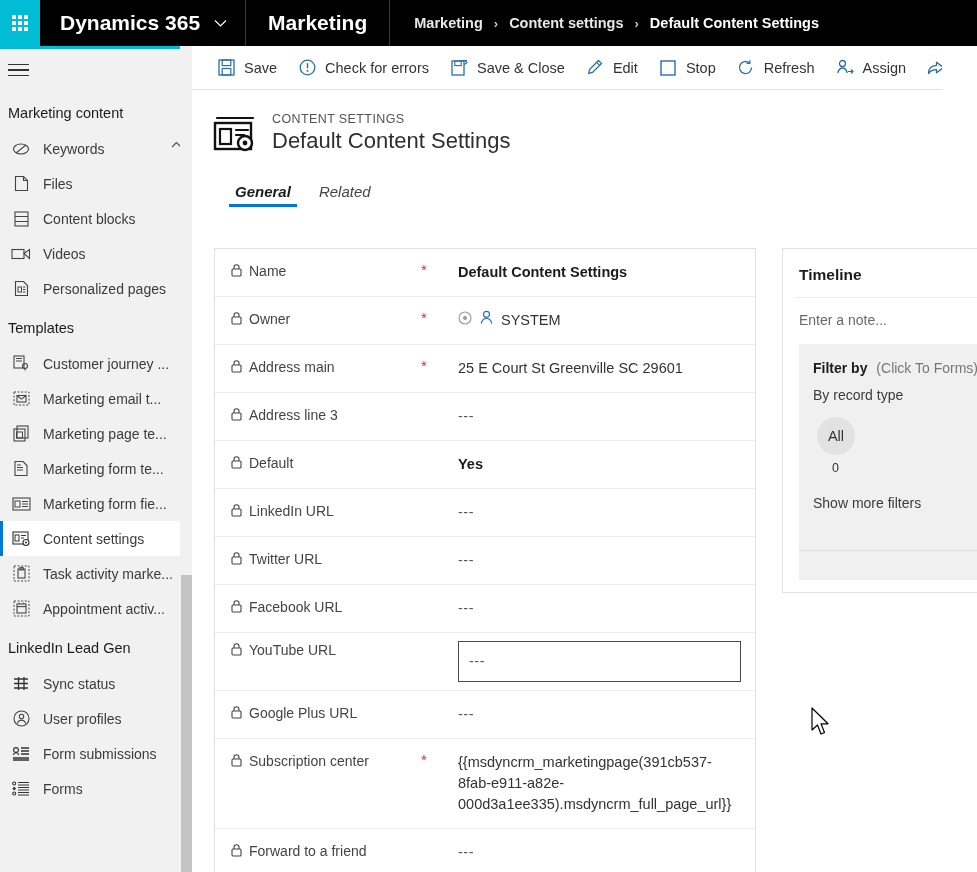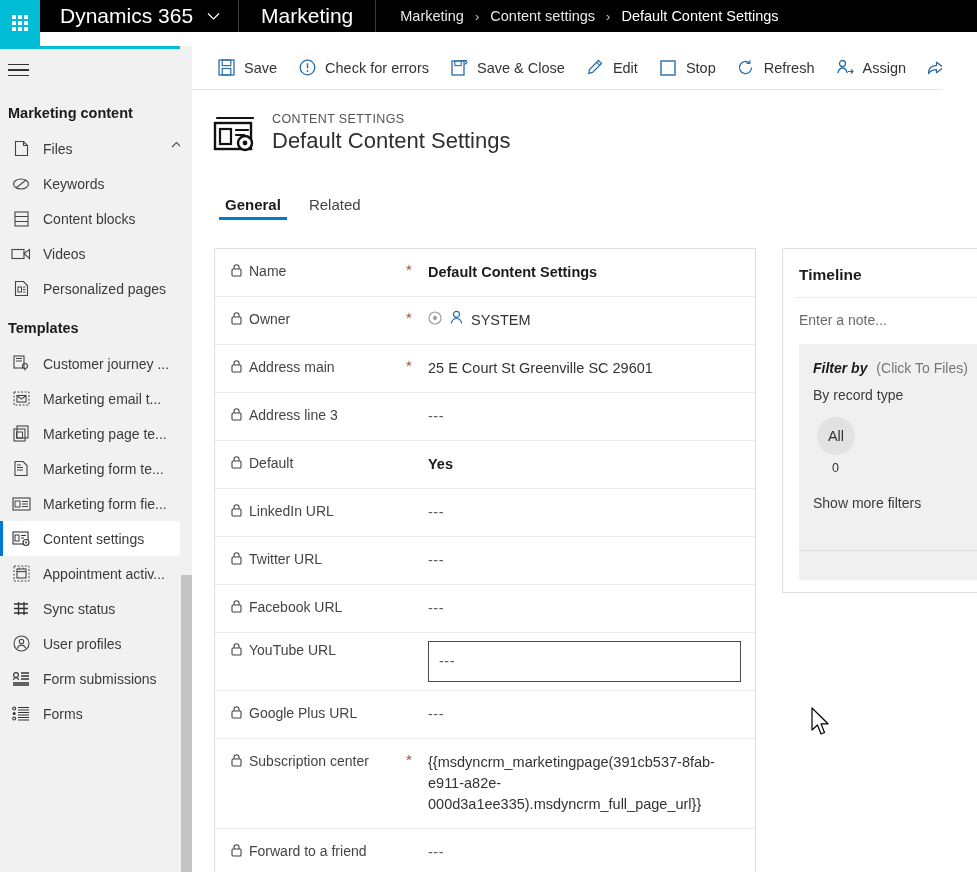--- a/index.html
+++ b/index.html
@@ -6,23 +6,23 @@
   html, body {
     width: 977px; height: 872px;
     font-family: "Liberation Sans", sans-serif;
     background: #ffffff;
     overflow: hidden;
   }
 
   
   #topbar {
     position: absolute; top: 0; left: 0;
-    width: 977px; height: 32px;
+    width: 977px; height: 46px;
     background: #000000;
-    display: flex; align-items: stretch;
+    display: flex; align-items: stretch; font-weight: bold;
   }
   #waffle {
     width: 40px; height: 46px;
     background: #00BCD4;
     display: flex; align-items: center; justify-content: center;
     cursor: pointer;
   }
   .waffle-grid {
     display: grid;
     grid-template-columns: repeat(3, 4px);
@@ -83,21 +83,21 @@
   }
   #hamburger .bars { width: 21px; }
   #hamburger .bars i {
     display: block; height: 1.5px; background: #333; margin: 4px 0;
   }
   #collapse-chevron {
     position: absolute; top: 90px; right: 10px;
     font-size: 11px; color: #555; cursor: pointer; line-height: 1;
   }
   .nav-group-title {
-    font-size: 14.5px; font-weight: bold; color: #1b1b1b;
+    font-size: 14.5px; font-weight: normal; color: #1b1b1b;
     padding: 14px 0 10px 8px;
   }
   .nav-item {
     display: flex; align-items: center;
     height: 35px;
     padding-left: 10px;
     cursor: pointer;
     position: relative;
     font-size: 14px;
     color: #3b3b3b;
@@ -168,23 +168,24 @@
   }
   #record-icon { width: 46px; height: 44px; margin-right: 14px; flex: 0 0 46px; }
   #record-eyebrow {
     font-size: 12.5px; color: #545454; letter-spacing: 0.4px;
     margin-bottom: 2px;
   }
   #record-title { font-size: 22px; color: #2f2f2f; }
 
   #tabs {
     display: flex; align-items: flex-end;
-    padding-left: 27px;
-    margin-top: 32px;
+    padding-left: 37px;
+    margin-top: 19px;
     height: 32px;
+    font-style: italic;
   }
   .tab {
     font-size: 15px; color: #444;
     padding: 0 6px 7px 6px;
     margin-right: 16px;
     cursor: pointer;
     position: relative;
   }
   .tab.active { color: #1b1b1b; font-weight: bold; }
   .tab.active::after {
@@ -200,20 +201,21 @@
     border: 1px solid #e0e0e0;
     border-bottom: none;
     height: 624px;
     overflow: hidden;
   }
   .field-row {
     display: flex; align-items: flex-start;
     min-height: 47px;
     border-bottom: 1px solid #ececec;
     padding: 13px 14px 13px 16px;
+    gap: 15px;
   }
   .field-label {
     flex: 0 0 175px;
     display: flex; align-items: flex-start;
     font-size: 14px; color: #444444;
     padding-top: 1px;
   }
   .lock-ico { margin-right: 7px; flex: 0 0 11px; padding-top: 1px; }
   .req-star {
     flex: 0 0 22px;
@@ -260,21 +262,21 @@
   #filter-panel {
     margin: 0 0 0 16px;
     background: #f0f0f0;
     padding: 16px 14px 0 14px;
     height: 236px;
     position: relative;
   }
   #filter-by-row {
     font-size: 14px; margin-bottom: 11px;
   }
-  #filter-by-label { font-weight: bold; color: #1b1b1b; font-style: italic; }
+  #filter-by-label { font-weight: bold; color: #1b1b1b; }
   #filter-by-hint { color: #767676; margin-left: 5px; }
   #filter-record-type { font-size: 14px; color: #3b3b3b; margin-bottom: 14px; }
   #filter-all-bubble {
     width: 38px; height: 38px; border-radius: 50%;
     background: #e2e2e2;
     display: flex; align-items: center; justify-content: center;
     font-size: 14.5px; color: #333;
     cursor: pointer;
     margin-left: 4px;
   }
@@ -342,35 +344,35 @@
   <div id="collapse-chevron">
     <svg width="11" height="7" viewBox="0 0 11 7">
         <path d="M1 6 L5.5 1.5 L10 6" stroke="#555" stroke-width="1.2" fill="none"></path>
       </svg>
   </div>
 
   <div class="nav-group-title">Marketing content</div>
 
   <div class="nav-item">
     <span class="nav-icon">
+      <svg width="18" height="14" viewBox="0 0 18 14">
+          <ellipse cx="9" cy="7" rx="7.5" ry="5" fill="none" stroke="#444" stroke-width="1.1"></ellipse>
+          <path d="M4 11 L14 3" stroke="#444" stroke-width="1.1"></path>
+        </svg>
+    </span>
+    <span class="nav-label">Keywords</span>
+  </div>
+  <div class="nav-item">
+    <span class="nav-icon">
       <svg width="15" height="17" viewBox="0 0 15 17">
           <path d="M1.5 1.5h8l4 4v10h-12z" fill="none" stroke="#444" stroke-width="1.1"></path>
           <path d="M9.5 1.5v4h4" fill="none" stroke="#444" stroke-width="1.1"></path>
         </svg>
     </span>
     <span class="nav-label">Files</span>
-  </div>
-  <div class="nav-item">
-    <span class="nav-icon">
-      <svg width="18" height="14" viewBox="0 0 18 14">
-          <ellipse cx="9" cy="7" rx="7.5" ry="5" fill="none" stroke="#444" stroke-width="1.1"></ellipse>
-          <path d="M4 11 L14 3" stroke="#444" stroke-width="1.1"></path>
-        </svg>
-    </span>
-    <span class="nav-label">Keywords</span>
   </div>
   <div class="nav-item">
     <span class="nav-icon">
       <svg width="15" height="16" viewBox="0 0 15 16">
           <rect x="1" y="1" width="13" height="14" fill="none" stroke="#444" stroke-width="1.1"></rect>
           <path d="M1 5.5h13M1 10.5h13" stroke="#444" stroke-width="1.1"></path>
         </svg>
     </span>
     <span class="nav-label">Content blocks</span>
   </div>
@@ -455,28 +457,39 @@
           <circle cx="14" cy="11.5" r="3" fill="#fff" stroke="#333" stroke-width="1.1"></circle>
           <circle cx="14" cy="11.5" r="1" fill="#333"></circle>
         </svg>
     </span>
     <span class="nav-label">Content settings</span>
   </div>
   <div class="nav-item">
     <span class="nav-icon">
       <svg width="17" height="17" viewBox="0 0 17 17">
           <rect x="1" y="1" width="15" height="15" fill="none" stroke="#444" stroke-width="1" stroke-dasharray="2 1.6"></rect>
+          <rect x="5" y="4" width="7" height="9" fill="none" stroke="#444" stroke-width="1.1"></rect>
+          <rect x="6.8" y="2.6" width="3.4" height="2.4" fill="none" stroke="#444" stroke-width="1"></rect>
+        </svg>
+    </span>
+    <span class="nav-label">Task activity marke...</span>
+  </div>
+  <div class="nav-item">
+    <span class="nav-icon">
+      <svg width="17" height="17" viewBox="0 0 17 17">
+          <rect x="1" y="1" width="15" height="15" fill="none" stroke="#444" stroke-width="1" stroke-dasharray="2 1.6"></rect>
           <rect x="4" y="4" width="9" height="9" fill="none" stroke="#444" stroke-width="1.1"></rect>
           <path d="M4 6.6h9" stroke="#444" stroke-width="1.1"></path>
           <path d="M6.3 4v-1.4M10.7 4v-1.4" stroke="#444" stroke-width="1"></path>
         </svg>
     </span>
     <span class="nav-label">Appointment activ...</span>
   </div>
 
+  <div class="nav-group-title">LinkedIn Lead Gen</div>
 
   <div class="nav-item">
     <span class="nav-icon">
       <svg width="17" height="15" viewBox="0 0 17 15">
           <path d="M1 3h14M1 7.5h14M1 12h14" stroke="#333" stroke-width="1.6"></path>
           <path d="M5.5 1v13M11 1v13" stroke="#333" stroke-width="1.3"></path>
         </svg>
     </span>
     <span class="nav-label">Sync status</span>
   </div>
@@ -804,21 +817,21 @@
     </div>
 
   </div>
 
   <div id="timeline-card">
     <div id="timeline-title">Timeline</div>
     <div id="timeline-note">Enter a note...</div>
     <div id="filter-panel">
       <div id="filter-by-row">
         <span id="filter-by-label">Filter by</span>
-        <span id="filter-by-hint">(Click To Files)</span>
+        <span id="filter-by-hint">(Click To Forms)</span>
       </div>
       <div id="filter-record-type">By record type</div>
       <div id="filter-all-bubble">All</div>
       <div id="filter-count">0</div>
       <div id="show-more-filters">Show more filters</div>
       <div id="filter-divider"></div>
     </div>
   </div>
 
 </div>

